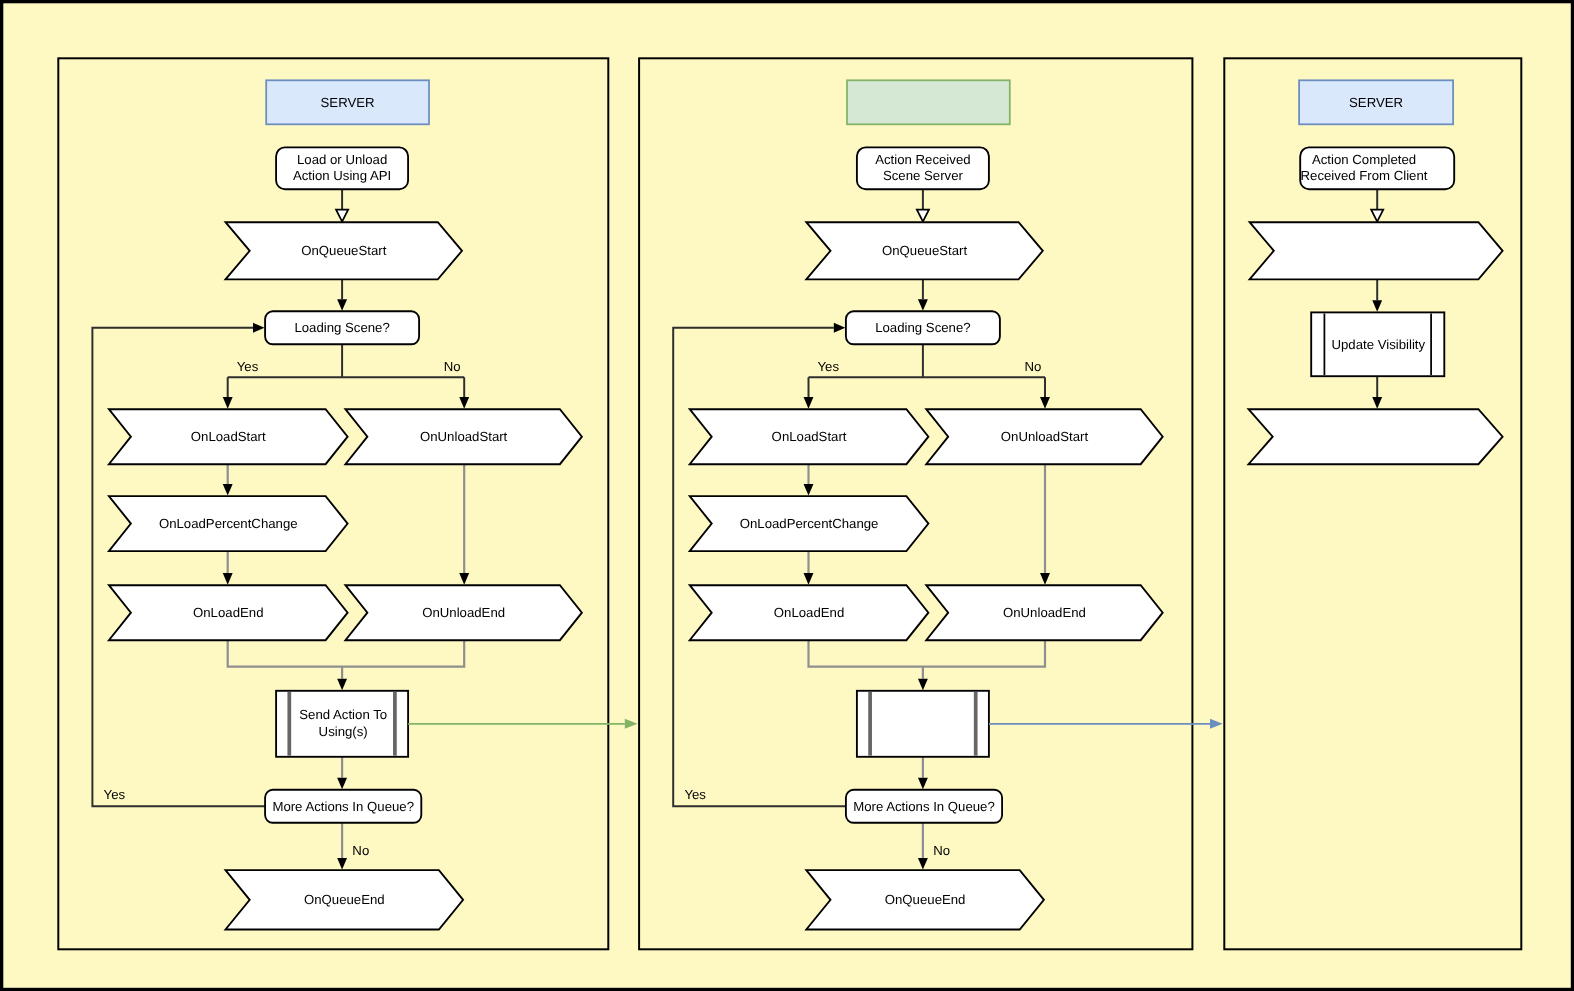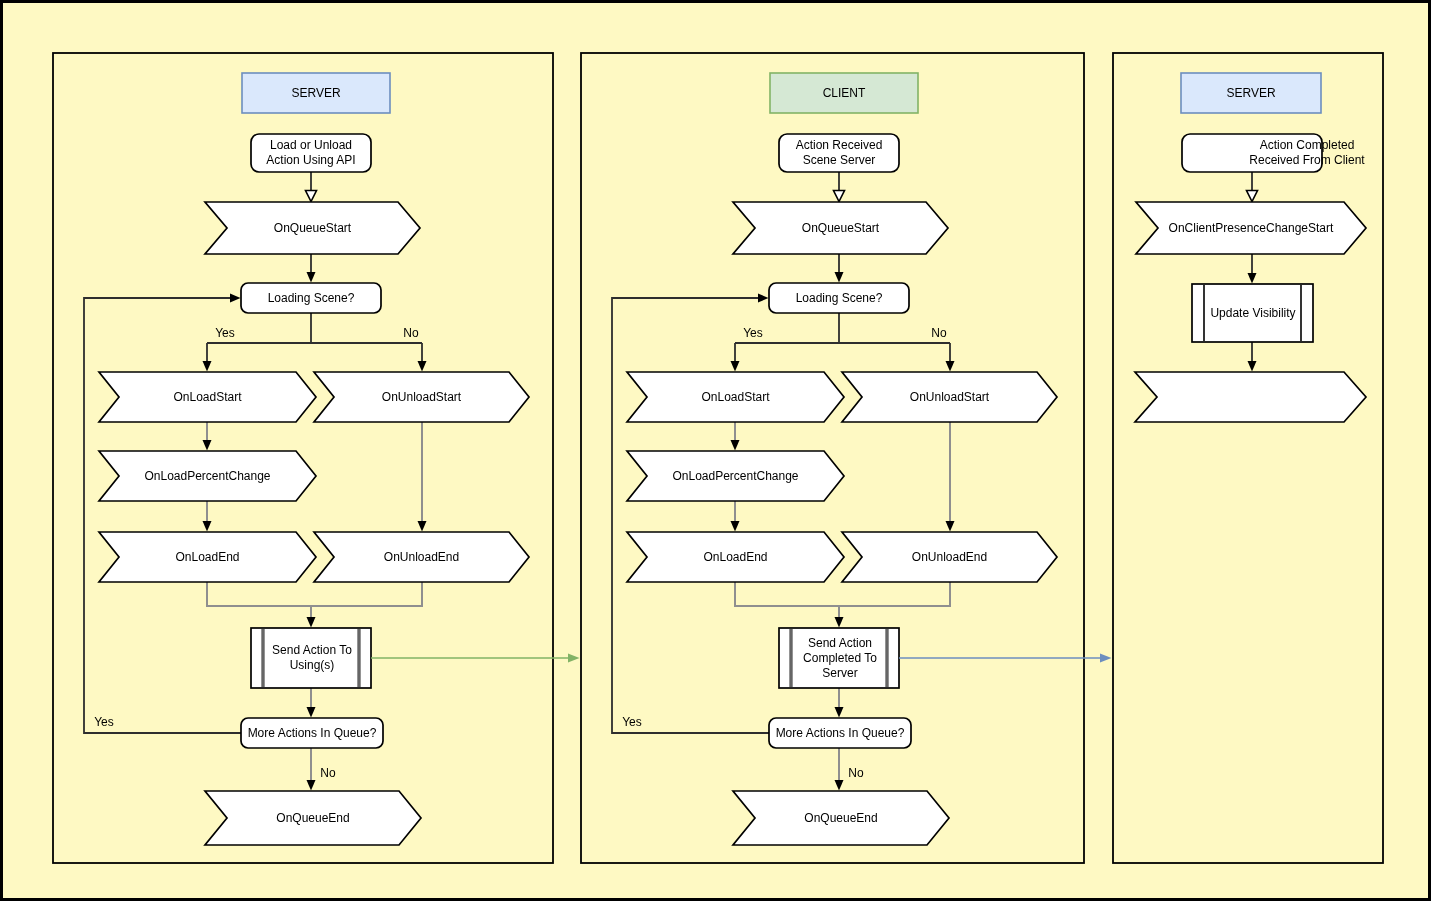--- a/index.html
+++ b/index.html
@@ -170,34 +170,31 @@
 <div class="lbl" style="left:331px;top:369px;width:175px;height:50px">OnUnloadStart</div>
 <div class="lbl" style="left:116px;top:448px;width:177px;height:50px">OnLoadPercentChange</div>
 <div class="lbl" style="left:116px;top:529px;width:177px;height:50px">OnLoadEnd</div>
 <div class="lbl" style="left:331px;top:529px;width:175px;height:50px">OnUnloadEnd</div>
 <div class="lbl" style="left:262px;top:625px;width:94px;height:60px">Send Action To Using(s)</div>
 <div class="lbl" style="left:240px;top:715px;width:138px;height:30px">More Actions In Queue?</div>
 <div class="lbl" style="left:84px;top:711px;width:34px;height:16px">Yes</div>
 <div class="lbl" style="left:308px;top:762px;width:34px;height:16px">No</div>
 <div class="lbl" style="left:224px;top:788px;width:172px;height:54px">OnQueueEnd</div>
 
-<div class="lbl" style="left:767px;top:70px;width:148px;height:40px">CLIENT</div>
 <div class="lbl" style="left:778px;top:131px;width:116px;height:38px">Action Received Scene Server</div>
 <div class="lbl" style="left:752px;top:199px;width:171px;height:52px">OnQueueStart</div>
 <div class="lbl" style="left:768px;top:280px;width:136px;height:30px">Loading Scene?</div>
 <div class="lbl" style="left:730px;top:322px;width:40px;height:16px">Yes</div>
 <div class="lbl" style="left:916px;top:322px;width:40px;height:16px">No</div>
 <div class="lbl" style="left:644px;top:369px;width:177px;height:50px">OnLoadStart</div>
 <div class="lbl" style="left:859px;top:369px;width:175px;height:50px">OnUnloadStart</div>
 <div class="lbl" style="left:644px;top:448px;width:177px;height:50px">OnLoadPercentChange</div>
 <div class="lbl" style="left:644px;top:529px;width:177px;height:50px">OnLoadEnd</div>
 <div class="lbl" style="left:859px;top:529px;width:175px;height:50px">OnUnloadEnd</div>
-<div class="lbl" style="left:790px;top:625px;width:94px;height:60px">Send Action Completed To Server</div>
 <div class="lbl" style="left:768px;top:715px;width:138px;height:30px">More Actions In Queue?</div>
 <div class="lbl" style="left:612px;top:711px;width:34px;height:16px">Yes</div>
 <div class="lbl" style="left:836px;top:762px;width:34px;height:16px">No</div>
 <div class="lbl" style="left:752px;top:788px;width:172px;height:54px">OnQueueEnd</div>
 
 <div class="lbl" style="left:1178px;top:70px;width:140px;height:40px">SERVER</div>
-<div class="lbl" style="left:1236px;top:131px;width:136px;height:38px">Action Completed Received From Client</div>
-<div class="lbl" style="left:1155px;top:199px;width:186px;height:52px">OnClientPresenceChangeStart</div>
+<div class="lbl" style="left:1169px;top:131px;width:136px;height:38px">Action Completed Received From Client</div>
 <div class="lbl" style="left:1202px;top:281px;width:96px;height:58px">Update Visibility</div>
 </div>
 
 </body></html>

